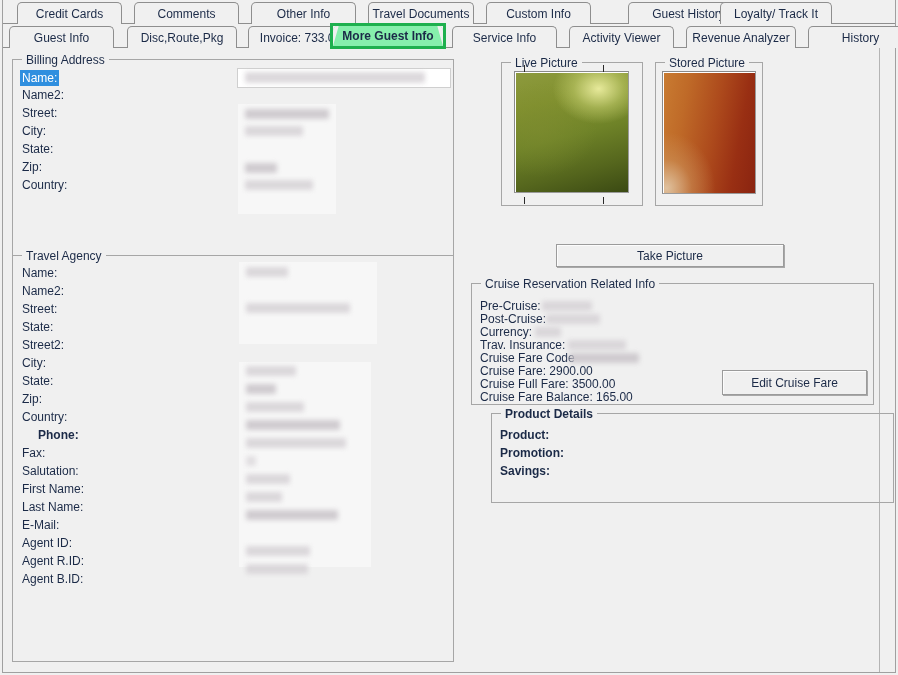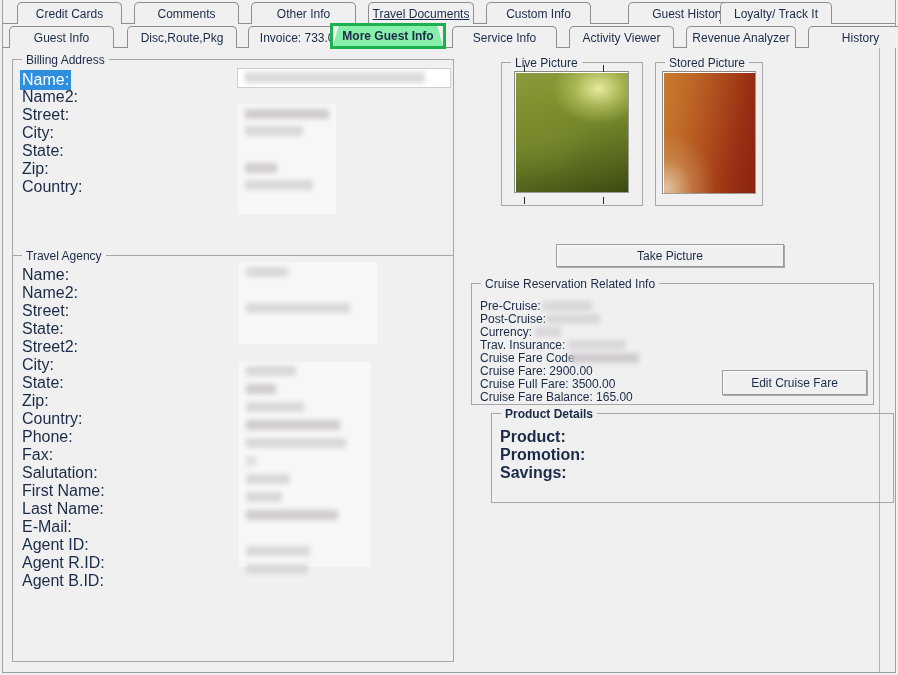--- a/index.html
+++ b/index.html
@@ -146,21 +146,21 @@
     padding: 0 4px;
     background: #f0f0f0;
     font-size: 12px;
     color: #1b2a47;
     white-space: nowrap;
   }
 
   
   .flabel {
     position: absolute;
-    font-size: 16px;
+    font-size: 12px;
     color: #1b2a47;
     white-space: nowrap;
   }
   .flabel.selected {
     background: #2f8fdf;
     color: #ffffff;
     padding: 1px 2px 1px 2px;
     margin-left: -2px;
   }
 
@@ -253,21 +253,21 @@
     <div class="tabrow row1">
       <div class="tab" style="left:14px;  width:105px;">
           <span>Credit Cards</span>
         </div>
       <div class="tab" style="left:131px; width:105px;">
           <span>Comments</span>
         </div>
       <div class="tab" style="left:248px; width:105px;">
           <span>Other Info</span>
         </div>
-      <div class="tab" style="left:365px; width:106px;text-decoration:underline;">
+      <div class="tab" style="left:365px; width:106px;">
           <span>Travel Documents</span>
         </div>
       <div class="tab" style="left:483px; width:105px;">
           <span>Custom Info</span>
         </div>
       <div class="tab" style="left:625px; width:121px;">
           <span>Guest History</span>
         </div>
       <div class="tab" style="left:717px; width:112px;">
           <span>Loyalty/ Track It</span>
@@ -352,21 +352,21 @@
 
       <span class="flabel" style="left:9px; top:64px;">State:</span>
       <span class="flabel" style="left:9px; top:10px;">Name:</span>
       <span class="flabel" style="left:9px; top:28px;">Name2:</span>
       <span class="flabel" style="left:9px; top:46px;">Street:</span>
       <span class="flabel" style="left:9px; top:82px;">Street2:</span>
       <span class="flabel" style="left:9px; top:100px;">City:</span>
       <span class="flabel" style="left:9px; top:118px;">State:</span>
       <span class="flabel" style="left:9px; top:136px;">Zip:</span>
       <span class="flabel" style="left:9px; top:154px;">Country:</span>
-      <span class="flabel" style="left:9px; top:172px;">Phone:</span>
+      <span class="flabel" style="left:25px; top:172px;font-weight:bold;">Phone:</span>
       <span class="flabel" style="left:9px; top:190px;">Fax:</span>
       <span class="flabel" style="left:9px; top:208px;">Salutation:</span>
       <span class="flabel" style="left:9px; top:226px;">First Name:</span>
       <span class="flabel" style="left:9px; top:244px;">Last Name:</span>
       <span class="flabel" style="left:9px; top:262px;">E-Mail:</span>
       <span class="flabel" style="left:9px; top:280px;">Agent ID:</span>
       <span class="flabel" style="left:9px; top:298px;">Agent R.ID:</span>
       <span class="flabel" style="left:9px; top:316px;">Agent B.ID:</span>
     </div>
 

